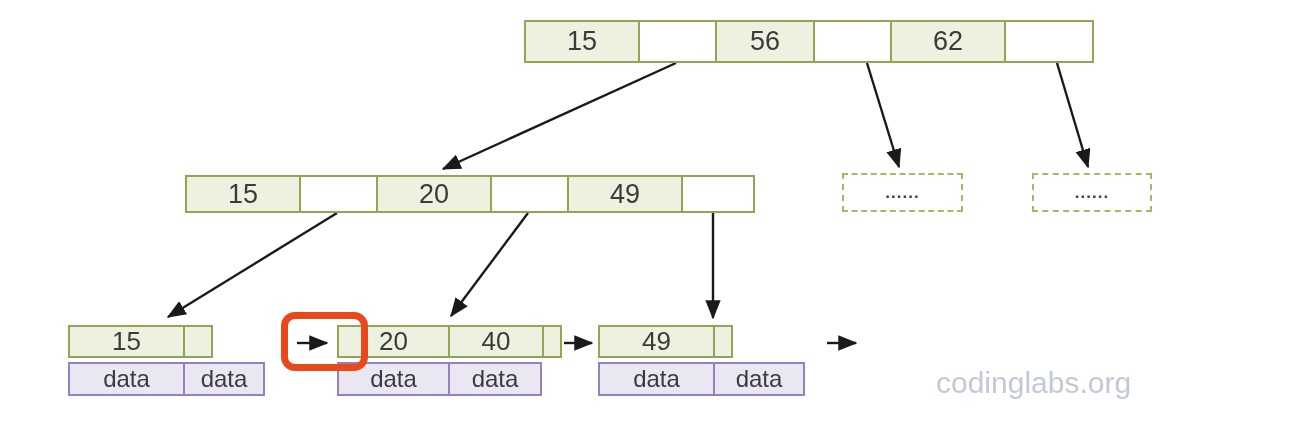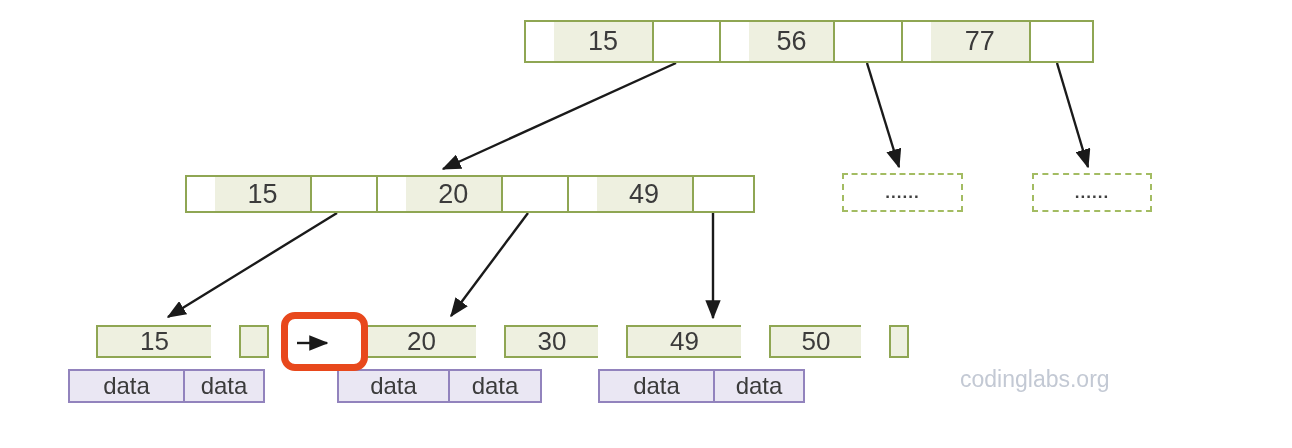--- a/index.html
+++ b/index.html
@@ -29,32 +29,32 @@
     border:2px solid var(--node-border);
     background:#ffffff;
   }
   .cell{
     height:100%;
     display:flex;align-items:center;justify-content:center;
     border-right:2px solid var(--node-border);
     font-size:27px;color:var(--text);
   }
   .cell:last-child{border-right:none;}
-  .cell.key{background:var(--node-fill);margin-left:28px;}
+  .cell.key{background:var(--node-fill);}
   .cell.ptr{background:#ffffff;}
   .leaf{position:absolute;}
   .leaf .krow{display:flex;height:33px;}
   .leaf .krow .cell{
     border:2px solid var(--node-border);
     border-right:none;
     background:var(--node-fill);
     font-size:26px;
   }
   .leaf .krow .cell:last-child{border-right:2px solid var(--node-border);}
-  .leaf .drow{display:flex;height:34px;margin-top:11px;}
+  .leaf .drow{display:flex;height:34px;margin-top:4px;}
   .leaf .drow .cell{
     border:2px solid var(--data-border);
     border-right:none;
     background:var(--data-fill);
     font-size:24px;
     color:var(--text);
   }
   .leaf .drow .cell:last-child{border-right:2px solid var(--data-border);}
   .dashed{
     position:absolute;
@@ -65,22 +65,22 @@
     color:#3f3f3f;
   }
   .hl{
     position:absolute;
     border:7px solid var(--highlight);
     border-radius:14px;
     background:transparent;
   }
   .watermark{
     position:absolute;
-    left:960px;top:366px;
-    font-size:23px;
+    left:936px;top:366px;
+    font-size:30px;
     color:var(--watermark);
   }
 </style>
 </head>
 <body>
 
 <div class="canvas">
 
   <svg class="arrows" viewBox="0 0 1292 448" width="1292" height="448">
     <defs>
@@ -97,21 +97,21 @@
     <path d="M297,343 L327,343" stroke="#1a1a1a" stroke-width="2.4" fill="none" marker-end="url(#ah)"></path>
     <path d="M564,343 L592,343" stroke="#1a1a1a" stroke-width="2.4" fill="none" marker-end="url(#ah)"></path>
     <path d="M827,343 L856,343" stroke="#1a1a1a" stroke-width="2.4" fill="none" marker-end="url(#ah)"></path>
   </svg>
 
   <div class="node" style="left:524px;top:20px;height:43px;width:570px;">
     <div class="cell key" style="width:114px">15</div>
     <div class="cell ptr" style="width:77px"></div>
     <div class="cell key" style="width:98px">56</div>
     <div class="cell ptr" style="width:77px"></div>
-    <div class="cell key" style="width:114px">77</div>
+    <div class="cell key" style="width:114px">62</div>
     <div class="cell ptr" style="width:70px"></div>
   </div>
 
   <div class="node" style="left:185px;top:175px;height:38px;width:570px;">
     <div class="cell key" style="width:114px">15</div>
     <div class="cell ptr" style="width:77px"></div>
     <div class="cell key" style="width:114px">20</div>
     <div class="cell ptr" style="width:77px"></div>
     <div class="cell key" style="width:114px">49</div>
     <div class="cell ptr" style="width:70px"></div>
@@ -131,33 +131,32 @@
     </div>
     <div class="drow">
       <div class="cell" style="width:115px">data</div>
       <div class="cell" style="width:82px">data</div>
     </div>
   </div>
 
   <div class="leaf" style="left:337px;top:325px;">
     <div class="krow">
       <div class="cell key" style="width:111px">20</div>
-      <div class="cell key" style="width:94px">30</div>
+      <div class="cell key" style="width:94px">40</div>
       <div class="cell key" style="width:20px"></div>
     </div>
     <div class="drow">
       <div class="cell" style="width:111px">data</div>
       <div class="cell" style="width:94px">data</div>
     </div>
   </div>
 
   <div class="leaf" style="left:598px;top:325px;">
     <div class="krow">
       <div class="cell key" style="width:115px">49</div>
-      <div class="cell key" style="width:92px">50</div>
       <div class="cell key" style="width:20px"></div>
     </div>
     <div class="drow">
       <div class="cell" style="width:115px">data</div>
       <div class="cell" style="width:92px">data</div>
     </div>
   </div>
 
   <div class="hl" style="left:281px;top:312px;width:87px;height:59px;"></div>
 

